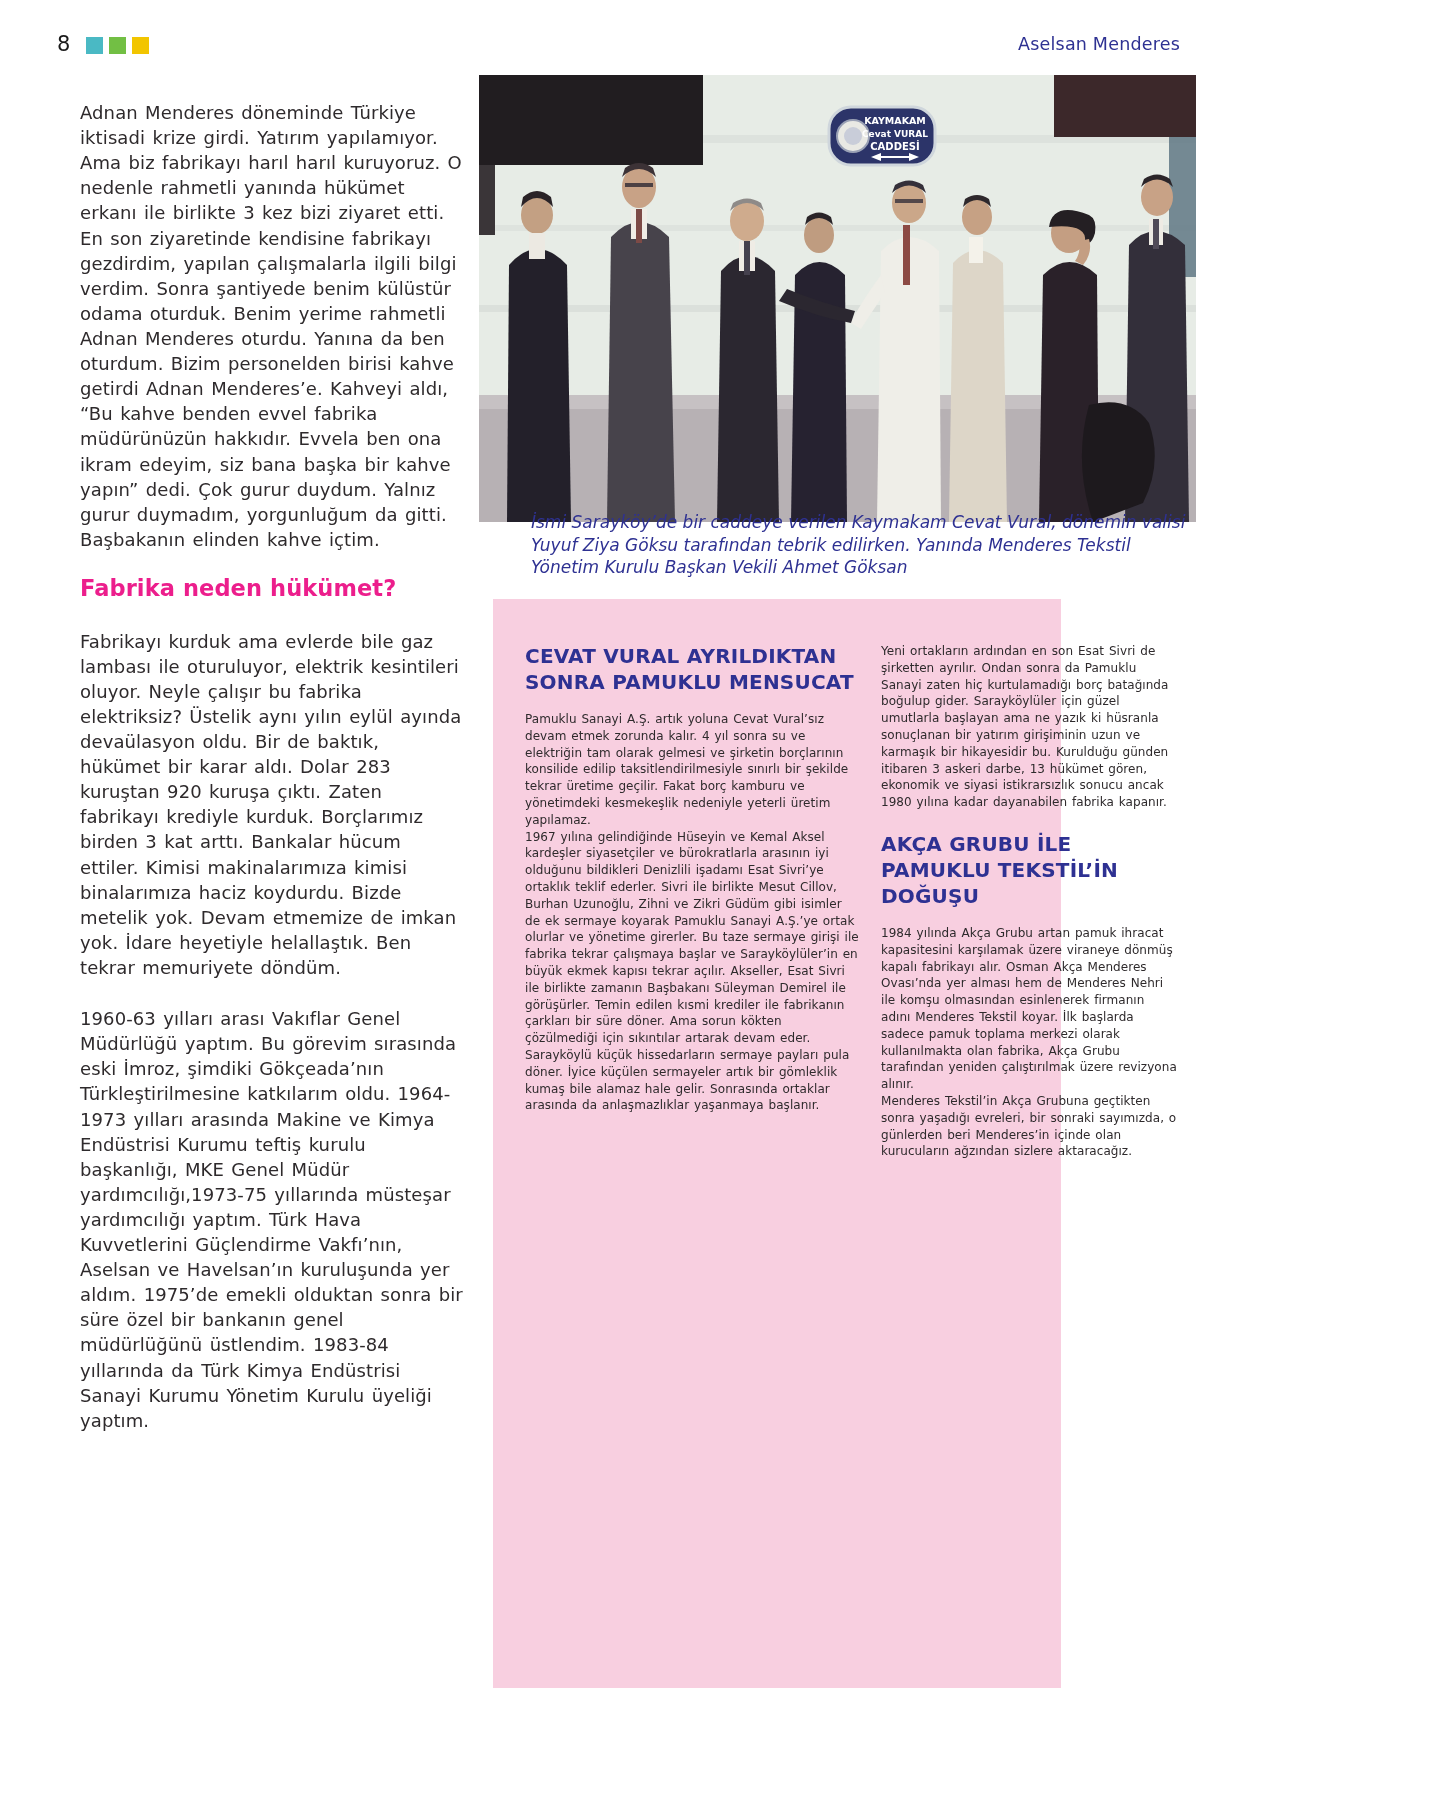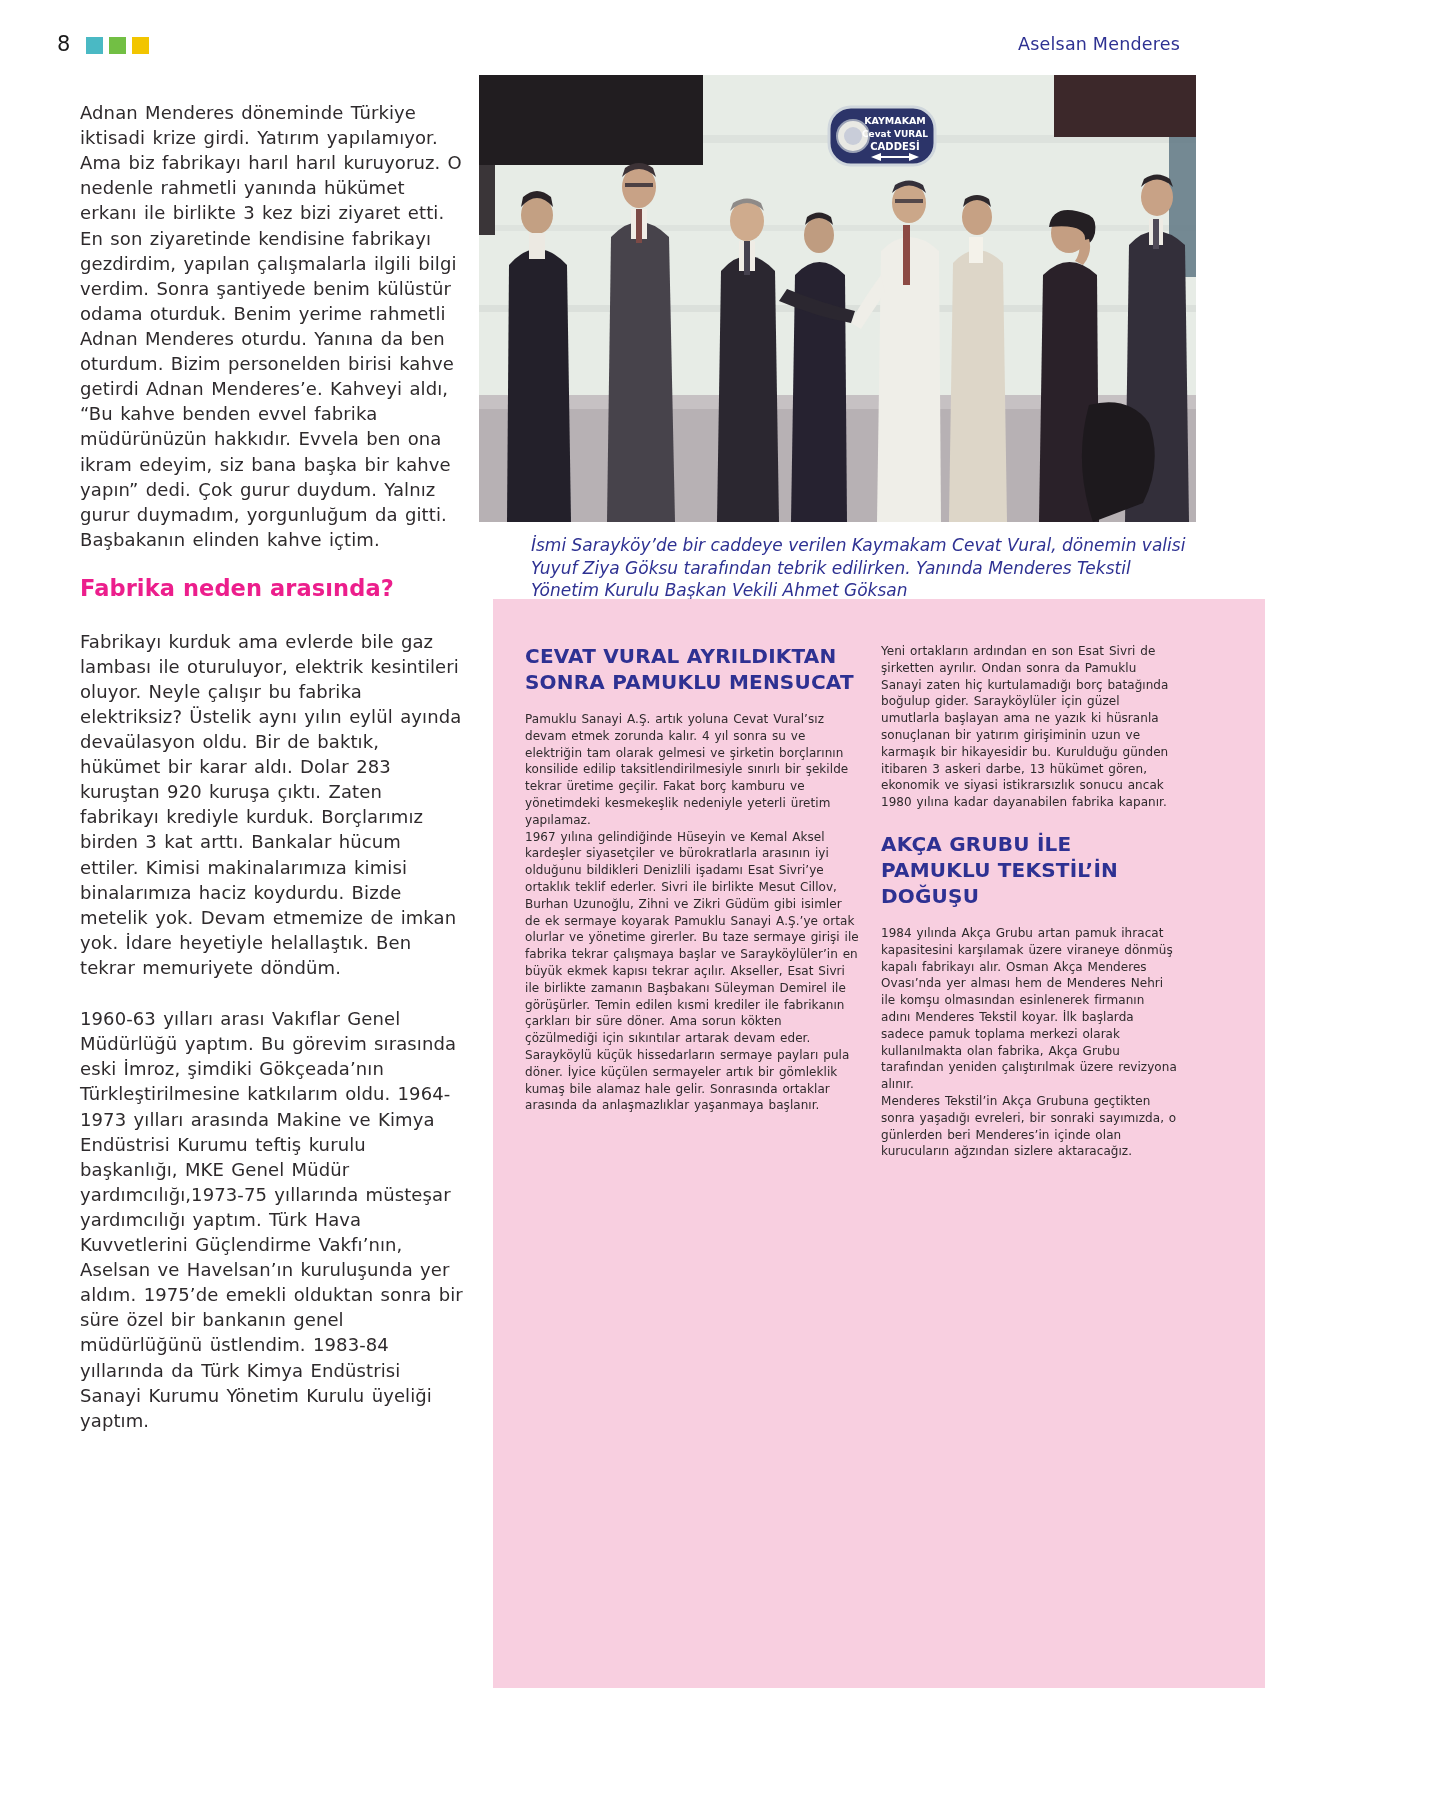--- a/index.html
+++ b/index.html
@@ -26,24 +26,24 @@
   .hdr-title{position:absolute;right:259px;top:34px;font-size:17.5px;color:var(--blue);letter-spacing:.2px;}
 
   
   .left-col{position:absolute;left:80px;top:74px;width:384px;}
   .q-heading{color:var(--magenta);font-size:22.5px;font-weight:bold;line-height:1.27;margin-bottom:14px;letter-spacing:.1px;}
   .q-body{font-size:18px;line-height:1.395;margin-bottom:22px;white-space:pre-line;letter-spacing:.1px;word-spacing:1.5px;margin-top:26px;}
 
   
   .photo-frame{position:absolute;left:479px;top:75px;width:717px;height:447px;background:#ddе3dd;text-align:right;}
   .photo-frame svg{display:block;width:100%;height:100%;}
-  .photo-caption{position:absolute;left:531px;top:534px;width:660px;font-size:17px;font-style:italic;color:var(--blue);line-height:1.33;}
+  .photo-caption{position:absolute;left:531px;top:511px;width:660px;font-size:17px;font-style:italic;color:var(--blue);line-height:1.33;}
 
   
-  .pink-box{position:absolute;left:493px;top:599px;width:772px;height:1089px;background:var(--pink-bg);
+  .pink-box{position:absolute;left:493px;top:599px;width:568px;height:1089px;background:var(--pink-bg);
             display:flex;gap:22px;padding:44px 20px 40px 32px;}
   .pink-col1{width:334px;flex:0 0 auto;}
   .pink-col2{width:296px;flex:0 0 auto;}
   .box-heading{color:var(--blue);font-size:20px;font-weight:bold;line-height:1.3;margin-bottom:16px;letter-spacing:.2px;}
   .box-body{font-size:12px;line-height:1.4;white-space:pre-line;letter-spacing:.05px;word-spacing:1px;margin-bottom:20px;}
 </style>
 </head>
 <body>
 
 <div class="page">
@@ -51,21 +51,21 @@
   <div class="hdr-pagenum">8</div>
   <div class="hdr-squares">
     <span class="sq sq-teal"></span>
     <span class="sq sq-green"></span>
     <span class="sq sq-yellow"></span>
   </div>
   <div class="hdr-title">Aselsan Menderes</div>
 
   <section class="left-col">
     <p class="q-body">Adnan Menderes döneminde Türkiye iktisadi krize girdi. Yatırım yapılamıyor. Ama biz fabrikayı harıl harıl kuruyoruz. O nedenle rahmetli yanında hükümet erkanı ile birlikte 3 kez bizi ziyaret etti. En son ziyaretinde kendisine fabrikayı gezdirdim, yapılan çalışmalarla ilgili bilgi verdim. Sonra şantiyede benim külüstür odama oturduk. Benim yerime rahmetli Adnan Menderes oturdu. Yanına da ben oturdum. Bizim personelden birisi kahve getirdi Adnan Menderes’e. Kahveyi aldı, “Bu kahve benden evvel fabrika müdürünüzün hakkıdır. Evvela ben ona ikram edeyim, siz bana başka bir kahve yapın” dedi. Çok gurur duydum. Yalnız gurur duymadım, yorgunluğum da gitti. Başbakanın elinden kahve içtim.</p>
-    <h2 class="q-heading">Fabrika neden arasında?</h2>
+    <h2 class="q-heading">Fabrika neden hükümet?</h2>
     <p class="q-body">Fabrikayı kurduk ama  evlerde bile gaz lambası ile oturuluyor, elektrik kesintileri oluyor. Neyle çalışır bu fabrika elektriksiz? Üstelik aynı yılın eylül ayında devaülasyon oldu. Bir de baktık, hükümet bir karar aldı. Dolar 283 kuruştan 920 kuruşa çıktı. Zaten fabrikayı krediyle kurduk. Borçlarımız birden 3 kat arttı. Bankalar hücum ettiler. Kimisi makinalarımıza kimisi binalarımıza haciz koydurdu. Bizde metelik yok. Devam etmemize de imkan yok.  İdare heyetiyle helallaştık. Ben tekrar memuriyete döndüm.</p>
     <p class="q-body">1960-63 yılları arası Vakıflar Genel Müdürlüğü yaptım. Bu görevim sırasında eski İmroz, şimdiki Gökçeada’nın Türkleştirilmesine katkılarım oldu. 1964-1973 yılları arasında Makine ve Kimya Endüstrisi Kurumu teftiş kurulu başkanlığı, MKE Genel Müdür yardımcılığı,1973-75 yıllarında müsteşar yardımcılığı yaptım. Türk Hava Kuvvetlerini Güçlendirme Vakfı’nın, Aselsan ve Havelsan’ın kuruluşunda yer aldım. 1975’de emekli olduktan sonra bir süre özel bir bankanın genel müdürlüğünü üstlendim. 1983-84 yıllarında da Türk Kimya Endüstrisi Sanayi Kurumu Yönetim Kurulu üyeliği yaptım.</p>
   </section>
 
   <figure class="photo-frame">
     <svg viewBox="0 0 717 447" preserveAspectRatio="none">
 
       <rect x="0" y="0" width="717" height="447" fill="#e7ece6"></rect>
       <rect x="0" y="60" width="717" height="8" fill="#d8ded8" opacity="0.7"></rect>
       <rect x="0" y="150" width="717" height="6" fill="#d8ded8" opacity="0.6"></rect>

